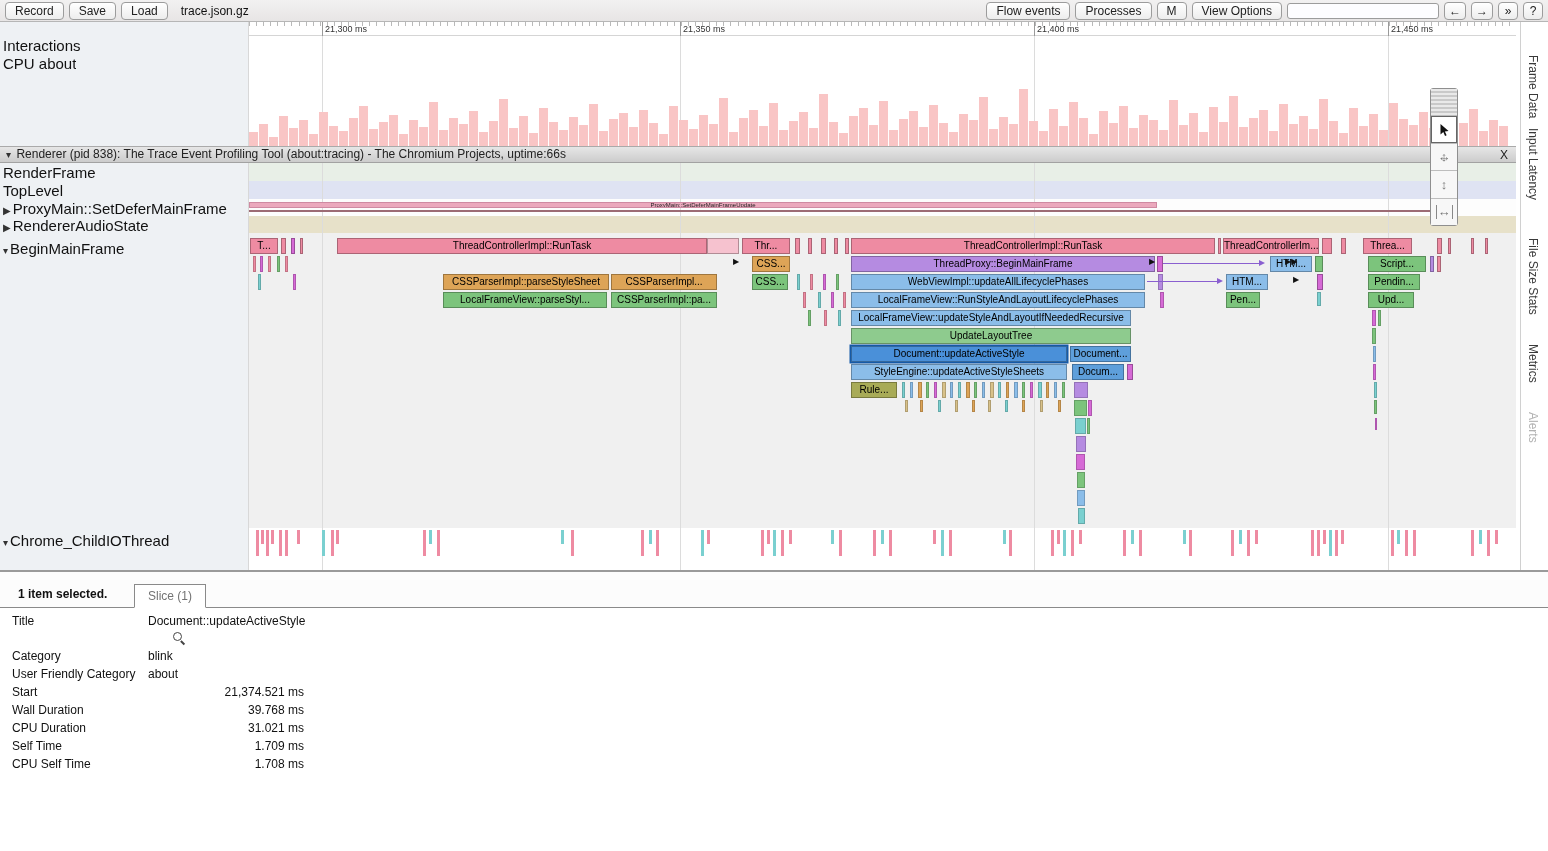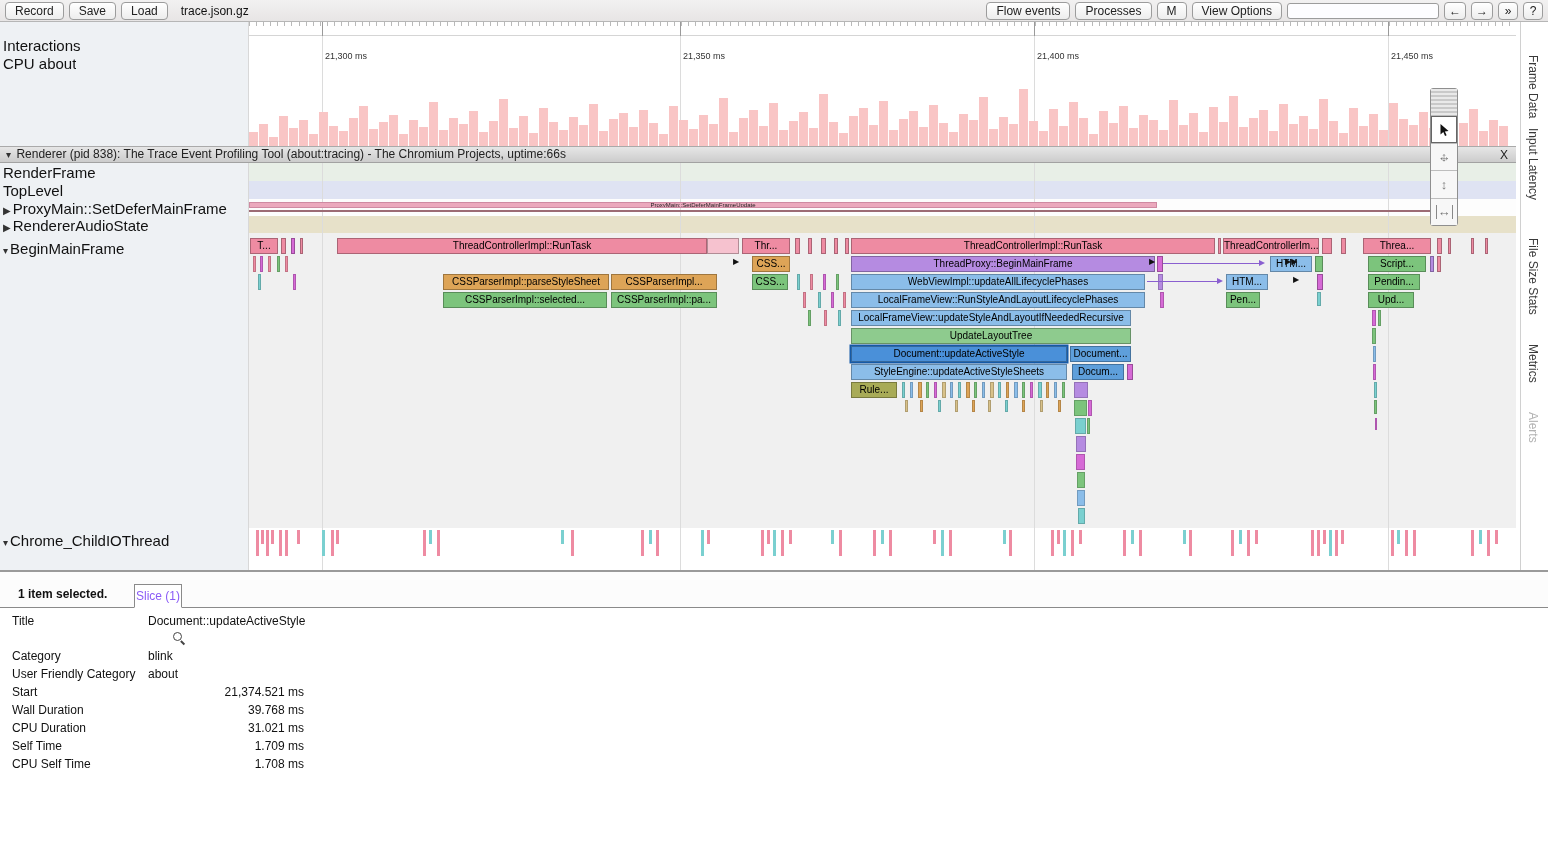--- a/index.html
+++ b/index.html
@@ -24,21 +24,21 @@
     background:#eef1f4; border-right:1px solid #d8d8d8; z-index:2; }
   .tracklabel { position:absolute; left:3px; font-size:15px; color:#111; white-space:nowrap;
     overflow:hidden; max-width:246px; z-index:4; }
   .tri { font-size:10px; color:#333; margin-right:2px; }
 
   #ruler { position:absolute; left:249px; top:22px; width:1267px; height:14px;
     background:#fff; border-bottom:1px solid #d5d5d5; z-index:2; }
   #ruler::before { content:""; position:absolute; left:0; top:0; width:100%; height:4px;
     background:repeating-linear-gradient(90deg,#b9b9b9 0 1px,transparent 1px 7.08px); }
   .tick { position:absolute; top:0; height:14px; border-left:1px solid #9a9a9a; }
-  .ticklbl { position:absolute; left:2px; top:2px; font-size:9px; color:#333; white-space:nowrap;margin-top:27px; }
+  .ticklbl { position:absolute; left:2px; top:2px; font-size:9px; color:#333; white-space:nowrap; }
 
   #cpu-area { position:absolute; left:249px; top:36px; width:1267px; height:110px; background:#fff; }
   #flame-bg { position:absolute; left:249px; top:233px; width:1267px; height:295px; background:#f0f0f0; }
   #io-band { position:absolute; left:249px; top:528px; width:1267px; height:32px; background:#fff; }
   #below-io { position:absolute; left:249px; top:560px; width:1267px; height:11px; background:#fff; }
 
   .gridline { position:absolute; top:36px; height:535px; width:1px; background:#dcdcdc; z-index:1; }
 
   #idle-bar { position:absolute; left:249px; top:37px; width:1267px; height:15px;
     background:#f09324; border:1px solid #c67c10; font-size:10px; line-height:13px;
@@ -93,22 +93,22 @@
     background:#fff; border-left:1px solid #d0d0d0; z-index:6; }
   .vtab { position:absolute; left:5px; writing-mode:vertical-rl; font-size:12px; color:#3a3a3a;
     white-space:nowrap; cursor:default; }
   .vtab.dis { color:#b2b2b2; }
 
   
   #hdivider { position:absolute; left:0; top:570px; width:1548px; height:2px; background:#9a9a9a; z-index:7; }
   #analysis { position:absolute; left:0; top:572px; width:1548px; height:279px; background:#fff; z-index:8; }
   #tabbar { position:relative; height:36px; border-bottom:1px solid #8a8a8a; background:#fcfcfc; }
   #selcount { position:absolute; left:18px; bottom:6px; font-size:12px; font-weight:bold; color:#111; }
-  #slice-tab { position:absolute; left:134px; bottom:-1px; height:24px; padding:4px 1px;
-    font-size:12px; color:#8b5cf6; background:#fff; border:1px solid #8a8a8a; border-bottom:1px solid #fff; }
+  #slice-tab { position:absolute; left:134px; bottom:-1px; height:24px; padding:4px 13px;
+    font-size:12px; color:#737373; background:#fff; border:1px solid #8a8a8a; border-bottom:1px solid #fff; }
   #analysis-table { padding-top:4px; }
   .arow { display:flex; font-size:12px; line-height:18px; color:#111; }
   .alabel { width:148px; padding-left:12px; flex:none; }
   .aval { width:300px; flex:none; }
   .aval.num { width:156px; text-align:right; }
   .searchbtn { display:block; width:14px; height:14px; position:relative; margin:1px 0 2px 24px; cursor:pointer; }
   .searchbtn::before { content:""; position:absolute; left:1px; top:1px; width:7px; height:7px;
     border:1.4px solid #444; border-radius:50%; }
   .searchbtn::after { content:""; position:absolute; left:9px; top:9px; width:5px; height:1.6px;
     background:#444; transform:rotate(45deg); transform-origin:left center; }
@@ -323,41 +323,41 @@
       <div class="slice" style="left: 795px; top: 238px; width: 5px; background: rgb(238, 139, 162);"></div>
       <div class="slice" style="left: 808px; top: 238px; width: 4px; background: rgb(238, 139, 162);"></div>
       <div class="slice" style="left: 821px; top: 238px; width: 5px; background: rgb(238, 139, 162);"></div>
       <div class="slice" style="left: 834px; top: 238px; width: 4px; background: rgb(238, 139, 162);"></div>
       <div class="slice" style="left: 845px; top: 238px; width: 4px; background: rgb(238, 139, 162);"></div>
       <div class="slice" style="left: 851px; top: 238px; width: 364px; background: rgb(238, 139, 162);">ThreadControllerImpl::RunTask</div>
       <div class="slice" style="left: 1218px; top: 238px; width: 3px; background: rgb(238, 139, 162);"></div>
       <div class="slice" style="left: 1223px; top: 238px; width: 96px; background: rgb(238, 139, 162);">ThreadControllerIm...</div>
       <div class="slice" style="left: 1322px; top: 238px; width: 10px; background: rgb(238, 139, 162);"></div>
       <div class="slice" style="left: 1341px; top: 238px; width: 5px; background: rgb(238, 139, 162);"></div>
-      <div class="slice" style="left: 1363px; top: 238px; width: 68px; background: rgb(238, 139, 162);">Threa...</div>
+      <div class="slice" style="left: 1363px; top: 238px; width: 49px; background: rgb(238, 139, 162);">Threa...</div>
       <div class="slice" style="left: 1437px; top: 238px; width: 5px; background: rgb(238, 139, 162);"></div>
       <div class="slice" style="left: 1448px; top: 238px; width: 3px; background: rgb(238, 139, 162);"></div>
       <div class="slice" style="left: 1471px; top: 238px; width: 3px; background: rgb(238, 139, 162);"></div>
       <div class="slice" style="left: 1485px; top: 238px; width: 3px; background: rgb(238, 139, 162);"></div>
       <div class="slice" style="left: 752px; top: 256px; width: 38px; background: rgb(221, 164, 87);">CSS...</div>
       <div class="slice" style="left: 851px; top: 256px; width: 304px; background: rgb(181, 139, 225);">ThreadProxy::BeginMainFrame</div>
       <div class="slice" style="left: 1157px; top: 256px; width: 6px; background: rgb(214, 106, 214);"></div>
       <div class="slice" style="left: 1270px; top: 256px; width: 42px; background: rgb(139, 189, 233);">HTM...</div>
       <div class="slice" style="left: 1315px; top: 256px; width: 8px; background: rgb(124, 196, 124);"></div>
       <div class="slice" style="left: 1368px; top: 256px; width: 58px; background: rgb(124, 196, 124);">Script...</div>
       <div class="slice" style="left: 1430px; top: 256px; width: 4px; background: rgb(181, 139, 225);"></div>
       <div class="slice" style="left: 1437px; top: 256px; width: 4px; background: rgb(238, 139, 162);"></div>
       <div class="slice" style="left: 443px; top: 274px; width: 166px; background: rgb(221, 164, 87);">CSSParserImpl::parseStyleSheet</div>
       <div class="slice" style="left: 611px; top: 274px; width: 106px; background: rgb(221, 164, 87);">CSSParserImpl...</div>
       <div class="slice" style="left: 752px; top: 274px; width: 36px; background: rgb(124, 196, 124);">CSS...</div>
       <div class="slice" style="left: 851px; top: 274px; width: 294px; background: rgb(139, 189, 233);">WebViewImpl::updateAllLifecyclePhases</div>
       <div class="slice" style="left: 1226px; top: 274px; width: 42px; background: rgb(139, 189, 233);">HTM...</div>
       <div class="slice" style="left: 1317px; top: 274px; width: 6px; background: rgb(214, 106, 214);"></div>
       <div class="slice" style="left: 1368px; top: 274px; width: 52px; background: rgb(124, 196, 124);">Pendin...</div>
-      <div class="slice" style="left: 443px; top: 292px; width: 164px; background: rgb(124, 196, 124);">CSSParserImpl::selected...</div>
+      <div class="slice" style="left: 443px; top: 292px; width: 164px; background: rgb(124, 196, 124);">LocalFrameView::parseStyl...</div>
       <div class="slice" style="left: 611px; top: 292px; width: 106px; background: rgb(124, 196, 124);">CSSParserImpl::pa...</div>
       <div class="slice" style="left: 851px; top: 292px; width: 294px; background: rgb(139, 189, 233);">LocalFrameView::RunStyleAndLayoutLifecyclePhases</div>
       <div class="slice" style="left: 1226px; top: 292px; width: 34px; background: rgb(124, 196, 124);">Pen...</div>
       <div class="slice" style="left: 1368px; top: 292px; width: 46px; background: rgb(124, 196, 124);">Upd...</div>
       <div class="slice" style="left: 851px; top: 310px; width: 280px; background: rgb(139, 189, 233);">LocalFrameView::updateStyleAndLayoutIfNeededRecursive</div>
       <div class="slice" style="left: 851px; top: 328px; width: 280px; background: rgb(142, 203, 142);">UpdateLayoutTree</div>
       <div class="slice selected" style="left: 851px; top: 346px; width: 216px; background: rgb(74, 144, 217);">Document::updateActiveStyle</div>
       <div class="slice" style="left: 1070px; top: 346px; width: 61px; background: rgb(94, 159, 219);">Document...</div>
       <div class="slice" style="left: 851px; top: 364px; width: 216px; background: rgb(139, 189, 233);">StyleEngine::updateActiveStyleSheets</div>
       <div class="slice" style="left: 1072px; top: 364px; width: 52px; background: rgb(94, 159, 219);">Docum...</div>

